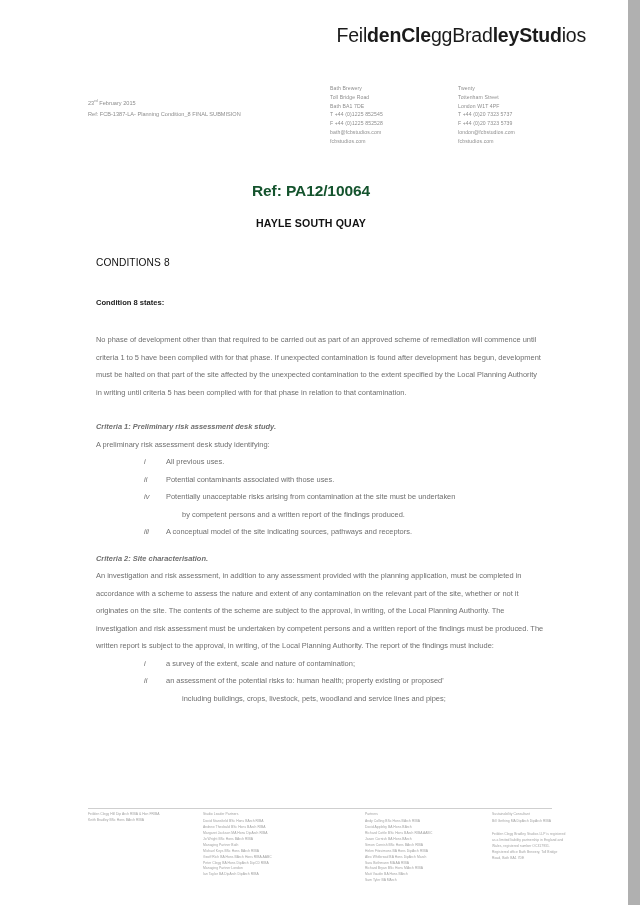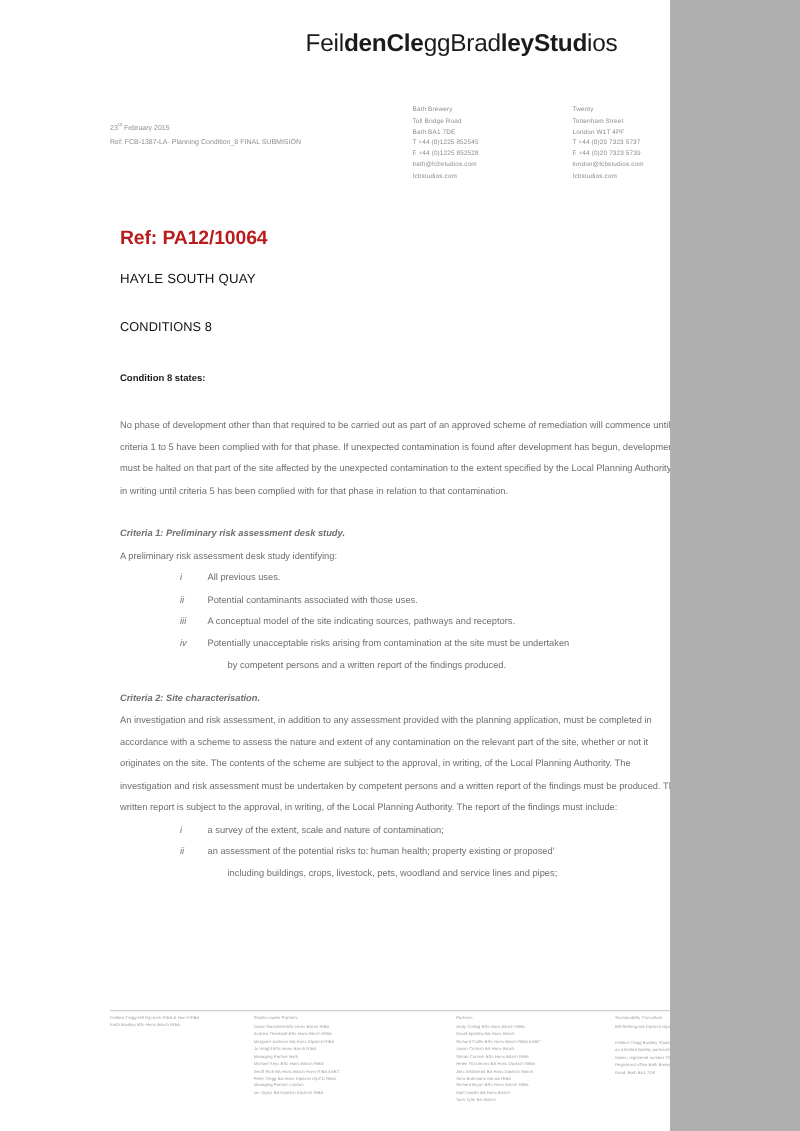--- a/index.html
+++ b/index.html
@@ -6,21 +6,21 @@
     margin: 0;
     padding: 0;
     background: #b0b0b0;
   }
   body {
     font-family: "Liberation Sans", sans-serif;
     -webkit-font-smoothing: antialiased;
   }
   .page {
     position: relative;
-    width: 536px;
+    width: 628px;
     height: 905px;
     background: #ffffff;
     overflow: hidden;
     box-sizing: border-box;
   }
 
   
   .logo {
     position: absolute;
     left: 0;
@@ -66,30 +66,32 @@
   
   .titles {
     position: absolute;
     left: 96px;
     top: 182px;
     width: 430px;
   }
   .t-ref {
     font-size: 15.5px;
     font-weight: 700;
-    color: #b91c1c;
+    color: #14532d;
     letter-spacing: -0.1px;
     margin: 0;
+    text-align: center;
   }
   .t-site {
     font-size: 10.6px;
-    font-weight: 400;
+    font-weight: 700;
     color: #111;
     margin: 17px 0 0 0;
     letter-spacing: 0.15px;
+    text-align: center;
   }
   .t-cond {
     font-size: 10.2px;
     font-weight: 400;
     color: #111;
     margin: 28px 0 0 0;
     letter-spacing: 0.1px;
   }
   .t-sub {
     font-size: 10.2px;
@@ -236,26 +238,26 @@
     <ul class="numlist">
       <li>
         <span class="rn">i</span>
         <span class="txt">All previous uses.</span>
       </li>
       <li>
         <span class="rn">ii</span>
         <span class="txt">Potential contaminants associated with those uses.</span>
       </li>
       <li>
+        <span class="rn">iv</span>
+        <span class="txt"><span>Potentially unacceptable risks arising from contamination at the site must be undertaken</span><span class="cont">by competent persons and a written report of the findings produced.</span></span>
+      </li>
+      <li>
         <span class="rn">iii</span>
         <span class="txt">A conceptual model of the site indicating sources, pathways and receptors.</span>
-      </li>
-      <li>
-        <span class="rn">iv</span>
-        <span class="txt"><span>Potentially unacceptable risks arising from contamination at the site must be undertaken</span><span class="cont">by competent persons and a written report of the findings produced.</span></span>
       </li>
     </ul>
     <div class="gap-sm"></div>
 
     <p class="crit-head">Criteria 2: Site characterisation.</p>
     <p>An investigation and risk assessment, in addition to any assessment provided with the planning application, must be completed in accordance with a scheme to assess the nature and extent of any contamination on the relevant part of the site, whether or not it originates on the site. The contents of the scheme are subject to the approval, in writing, of the Local Planning Authority. The investigation and risk assessment must be undertaken by competent persons and a written report of the findings must be produced. The written report is subject to the approval, in writing, of the Local Planning Authority. The report of the findings must include:</p>
     <ul class="numlist">
       <li>
         <span class="rn">i</span>
         <span class="txt">a survey of the extent, scale and nature of contamination;</span>

